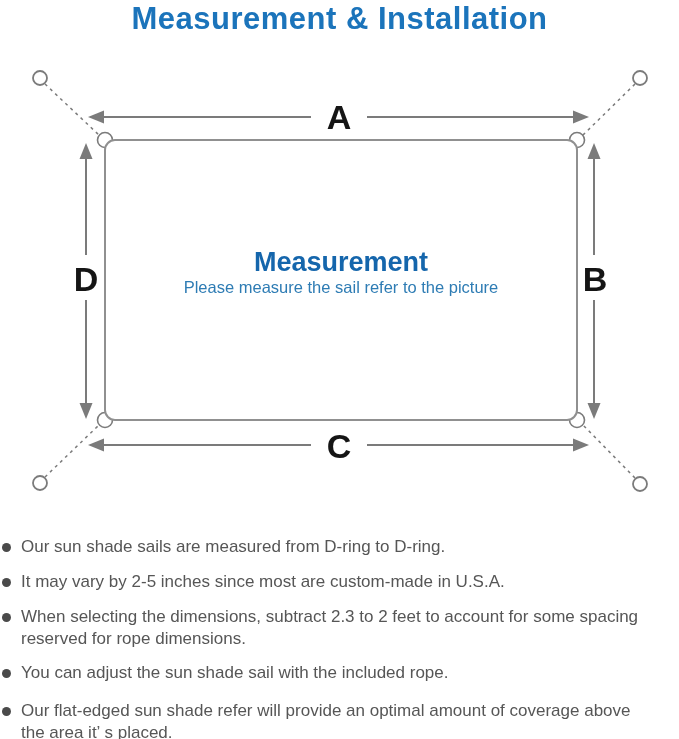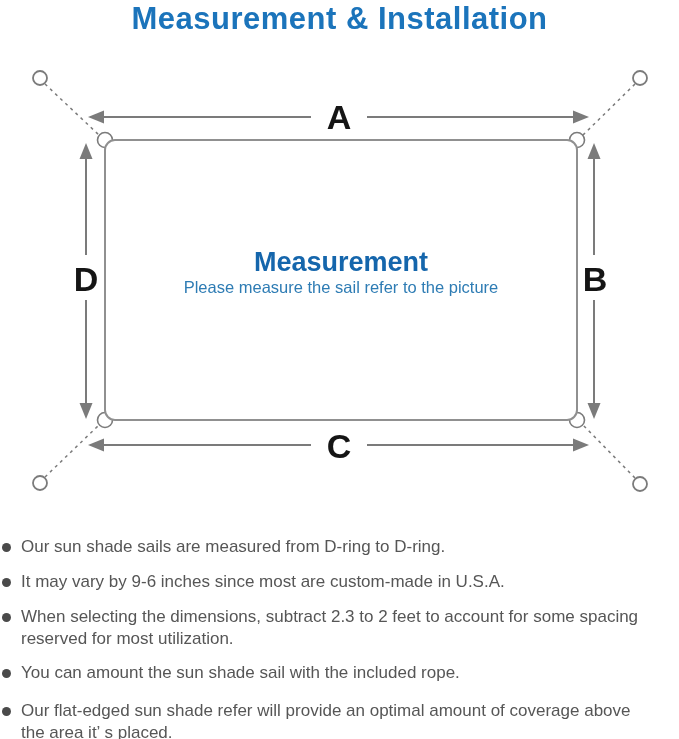--- a/index.html
+++ b/index.html
@@ -119,30 +119,30 @@
     <text x="341" y="293" text-anchor="middle" font-size="16.5" fill="#2e7cb4">Please measure the sail refer to the picture</text>
   </svg>
 
   <ul class="notes">
     <li class="note-item" style="top:536px">
       <span class="note-dot"></span>
       <span class="note-line">Our sun shade sails are measured from D-ring to D-ring.</span>
     </li>
     <li class="note-item" style="top:571px">
       <span class="note-dot"></span>
-      <span class="note-line">It may vary by 9-6 inches since most are custom-made in U.S.A.</span>
+      <span class="note-line">It may vary by 2-5 inches since most are custom-made in U.S.A.</span>
     </li>
     <li class="note-item" style="top:606px">
       <span class="note-dot"></span>
       <span class="note-line">When selecting the dimensions, subtract 2.3 to 2 feet to account for some spacing</span>
-      <span class="note-line">reserved for most utilization.</span>
+      <span class="note-line">reserved for rope dimensions.</span>
     </li>
     <li class="note-item" style="top:662px">
       <span class="note-dot"></span>
-      <span class="note-line">You can amount the sun shade sail with the included rope.</span>
+      <span class="note-line">You can adjust the sun shade sail with the included rope.</span>
     </li>
     <li class="note-item" style="top:700px">
       <span class="note-dot"></span>
       <span class="note-line">Our flat-edged sun shade refer will provide an optimal amount of coverage above</span>
       <span class="note-line">the area it’ s placed.</span>
     </li>
   </ul>
 
 </div>
 

